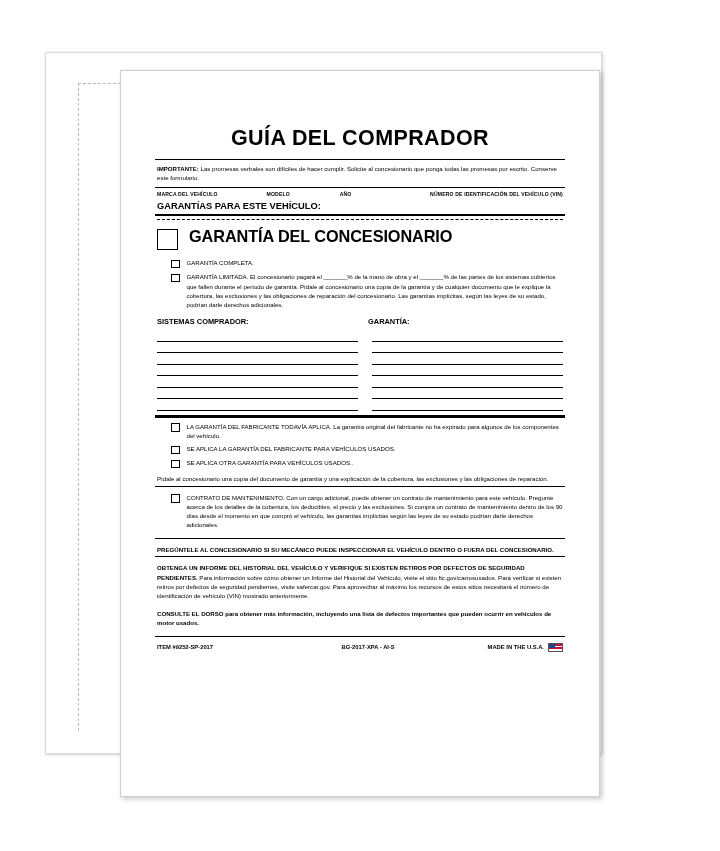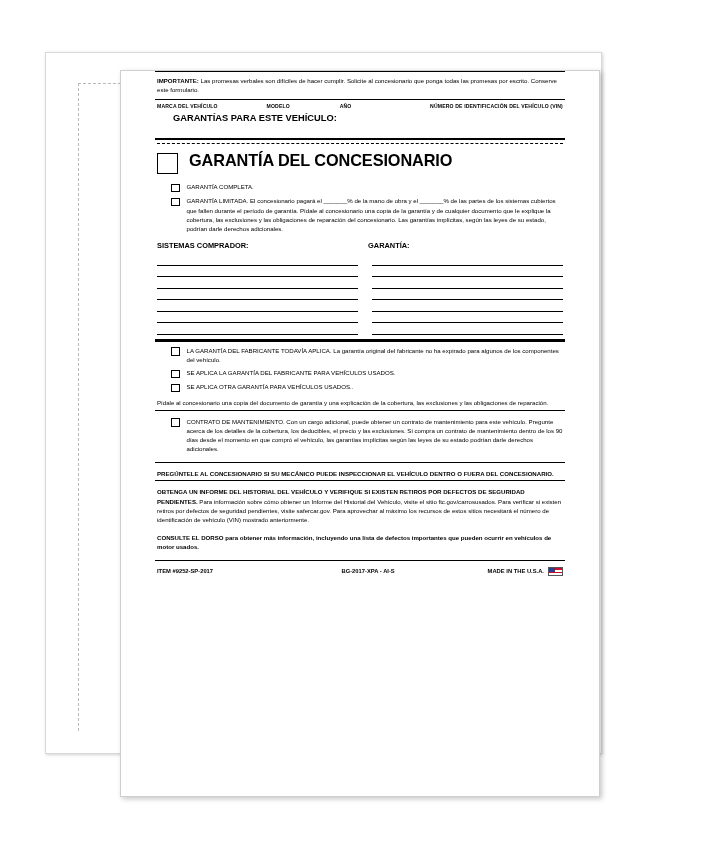--- a/index.html
+++ b/index.html
@@ -89,22 +89,21 @@
     padding: 3px 2px 1px 2px;
   }
   .vehicle-row .c1 { width: 27%; }
   .vehicle-row .c2 { width: 18%; }
   .vehicle-row .c3 { width: 17%; }
   .vehicle-row .c4 { width: 38%; text-align: right; }
 
   .section-head {
     font-size: 9.3px;
     font-weight: bold;
-    padding: 3px 2px 15px 2px;
-    margin-left: 16px;
+    padding: 3px 2px 3px 2px;
   }
 
   
   .big-block {
     display: flex;
     align-items: flex-start;
     padding: 7px 2px 4px 2px;
   }
   .cb-big {
     width: 19px;
@@ -217,20 +216,21 @@
 
 <div id="sheet-stack">
 
   <div class="sheet-back">
     <div class="perf"></div>
   </div>
 
   <div class="sheet-front">
     <div class="doc">
 
+      <div class="doc-title">GUÍA DEL COMPRADOR</div>
 
       <div class="rule-mid"></div>
 
       <div class="important">
         <b>IMPORTANTE:</b><span> Las promesas verbales son difíciles de hacer cumplir. Solicite al concesionario que ponga todas las promesas por escrito. Conserve este formulario.</span>
       </div>
 
       <div class="rule-thin"></div>
 
       <div class="vehicle-row">

